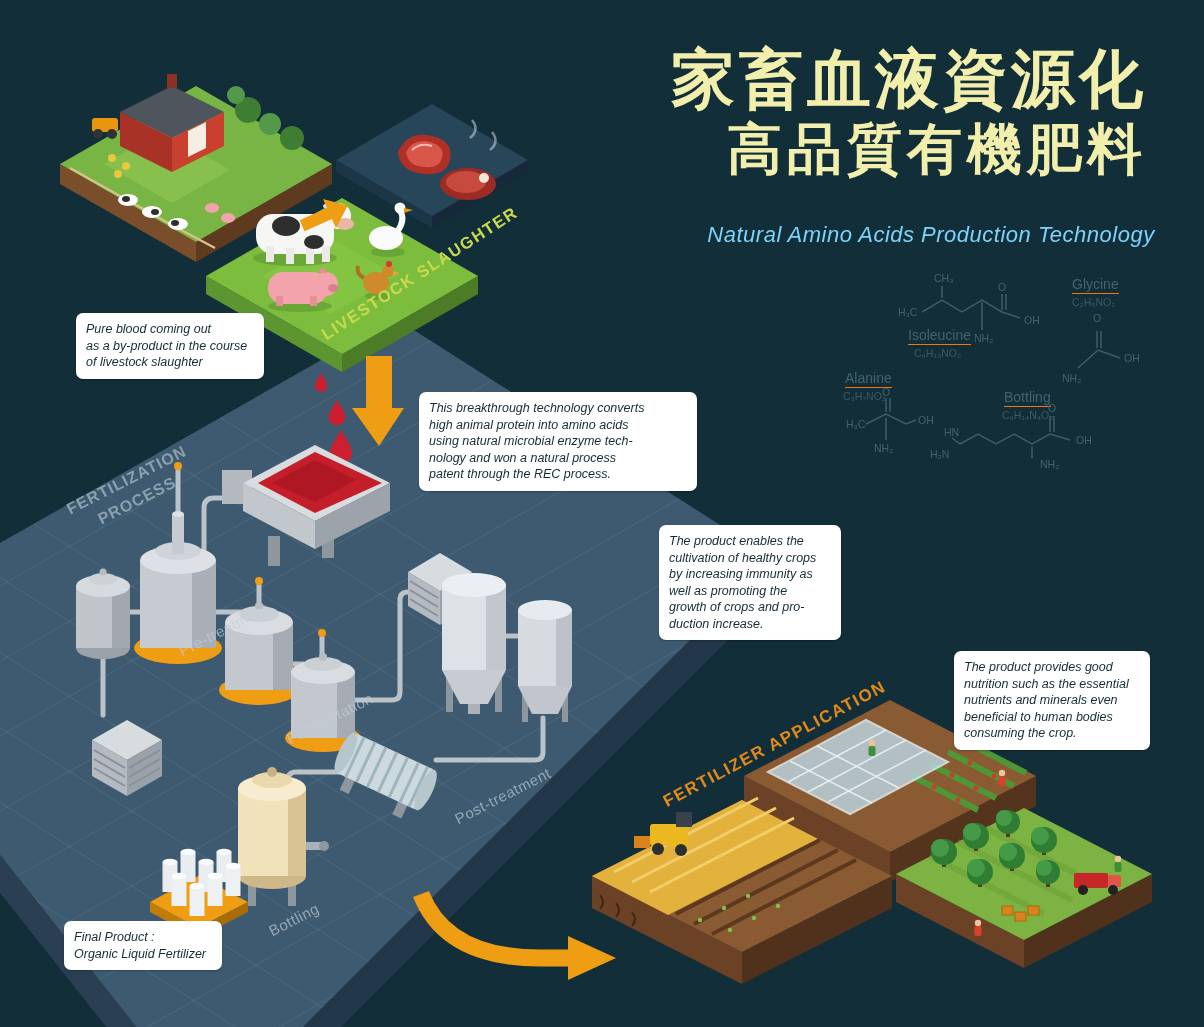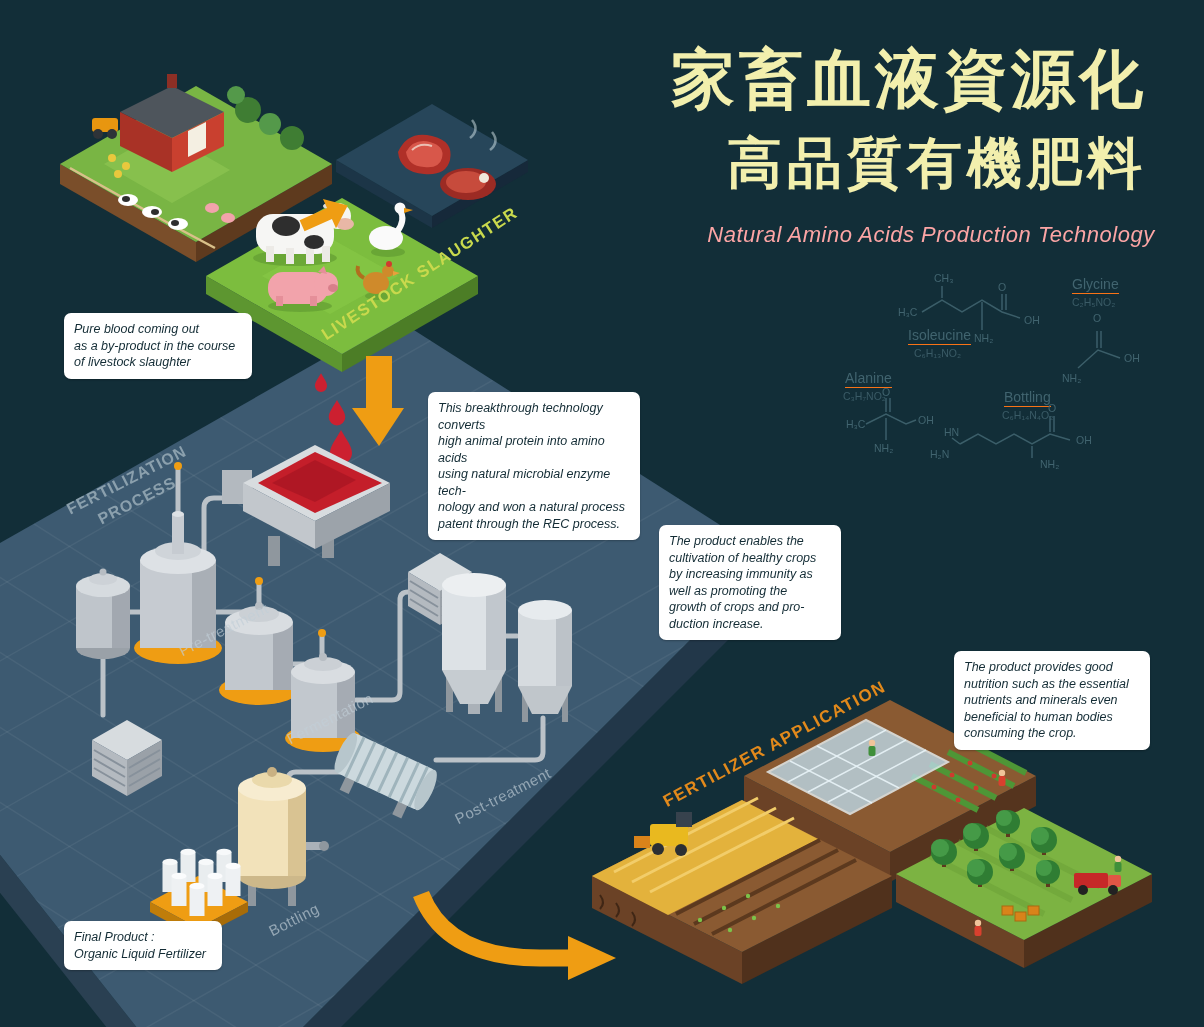--- a/index.html
+++ b/index.html
@@ -5,23 +5,23 @@
   *{margin:0;padding:0;box-sizing:border-box}
   html,body{background:#0b2029}
   .stage{position:relative;width:1204px;height:1027px;background:#122e38;overflow:hidden;
          font-family:"Liberation Sans",sans-serif}
   svg.scene{position:absolute;left:0;top:0}
   .callout{position:absolute;background:#ffffff;border-radius:7px;padding:8px 10px;
            color:#132c35;font-style:italic;font-size:12.5px;line-height:1.32;
            white-space:pre-line;box-shadow:0 1px 2px rgba(0,0,0,.25)}
   .title-block{position:absolute;left:642px;top:46px;width:505px;text-align:right;color:#f2efad}
   .t1{font-size:64px;font-weight:bold;letter-spacing:4px;line-height:1.05}
-  .t2{font-size:55px;font-weight:bold;letter-spacing:5px;margin-top:14px}
+  .t2{font-size:55px;font-weight:bold;letter-spacing:5px;margin-top:0}
   .subtitle{position:absolute;left:706px;top:222px;width:450px;text-align:center;
-            font-size:22px;font-style:italic;color:#fca5a5;letter-spacing:.5px}
+            font-size:22px;font-style:italic;color:#7dd3fc;letter-spacing:.5px}
   .rot{position:absolute;transform-origin:left top;white-space:pre-line}
   .lbl-slaughter{color:#c9d94d;font-weight:bold;font-size:16.5px;letter-spacing:1.5px}
   .lbl-process{color:#9fb2bd;opacity:.8;font-weight:bold;font-size:16px;letter-spacing:1px;
                text-align:center;line-height:1.45;width:160px}
   .lbl-apply{color:#e2891b;font-weight:bold;font-size:17px;letter-spacing:1.5px}
   .stage-label{color:#c2cfd8;opacity:.66;font-size:15px;letter-spacing:.5px}
   .amino-name{position:absolute;color:#41646f;font-size:14px;border-bottom:1px solid #f97316;padding-bottom:1px}
   .amino-formula{position:absolute;color:#3a5b66;font-size:10.5px}
   .atom{position:absolute;color:#41646f;font-size:10.5px}
 </style>
@@ -488,24 +488,24 @@
 
 <div class="rot lbl-slaughter" style="left:318px;top:328px;transform:rotate(-33deg)">LIVESTOCK SLAUGHTER</div>
 <div class="rot lbl-process" style="left:50px;top:506px;transform:rotate(-27deg)">FERTILIZATION
 PROCESS</div>
 <div class="rot stage-label" style="left:176px;top:644px;transform:rotate(-27deg)">Pre-treatment</div>
 <div class="rot stage-label" style="left:284px;top:732px;transform:rotate(-27deg)">Fermentation</div>
 <div class="rot stage-label" style="left:452px;top:812px;transform:rotate(-27deg)">Post-treatment</div>
 <div class="rot stage-label" style="left:266px;top:924px;transform:rotate(-27deg)">Bottling</div>
 <div class="rot lbl-apply" style="left:660px;top:794px;transform:rotate(-28deg)">FERTILIZER APPLICATION</div>
 
-<div class="callout" style="left:64px;top:313px;width:188px">Pure blood coming out
+<div class="callout" style="left:76px;top:313px;width:188px">Pure blood coming out
 as a by-product in the course
 of livestock slaughter</div>
-<div class="callout" style="left:428px;top:392px;width:212px">This breakthrough technology converts
+<div class="callout" style="left:419px;top:392px;width:278px">This breakthrough technology converts
 high animal protein into amino acids
 using natural microbial enzyme tech-
 nology and won a natural process
 patent through the REC process.</div>
 <div class="callout" style="left:659px;top:525px;width:182px">The product enables the
 cultivation of healthy crops
 by increasing immunity as
 well as promoting the
 growth of crops and pro-
 duction increase.</div>

